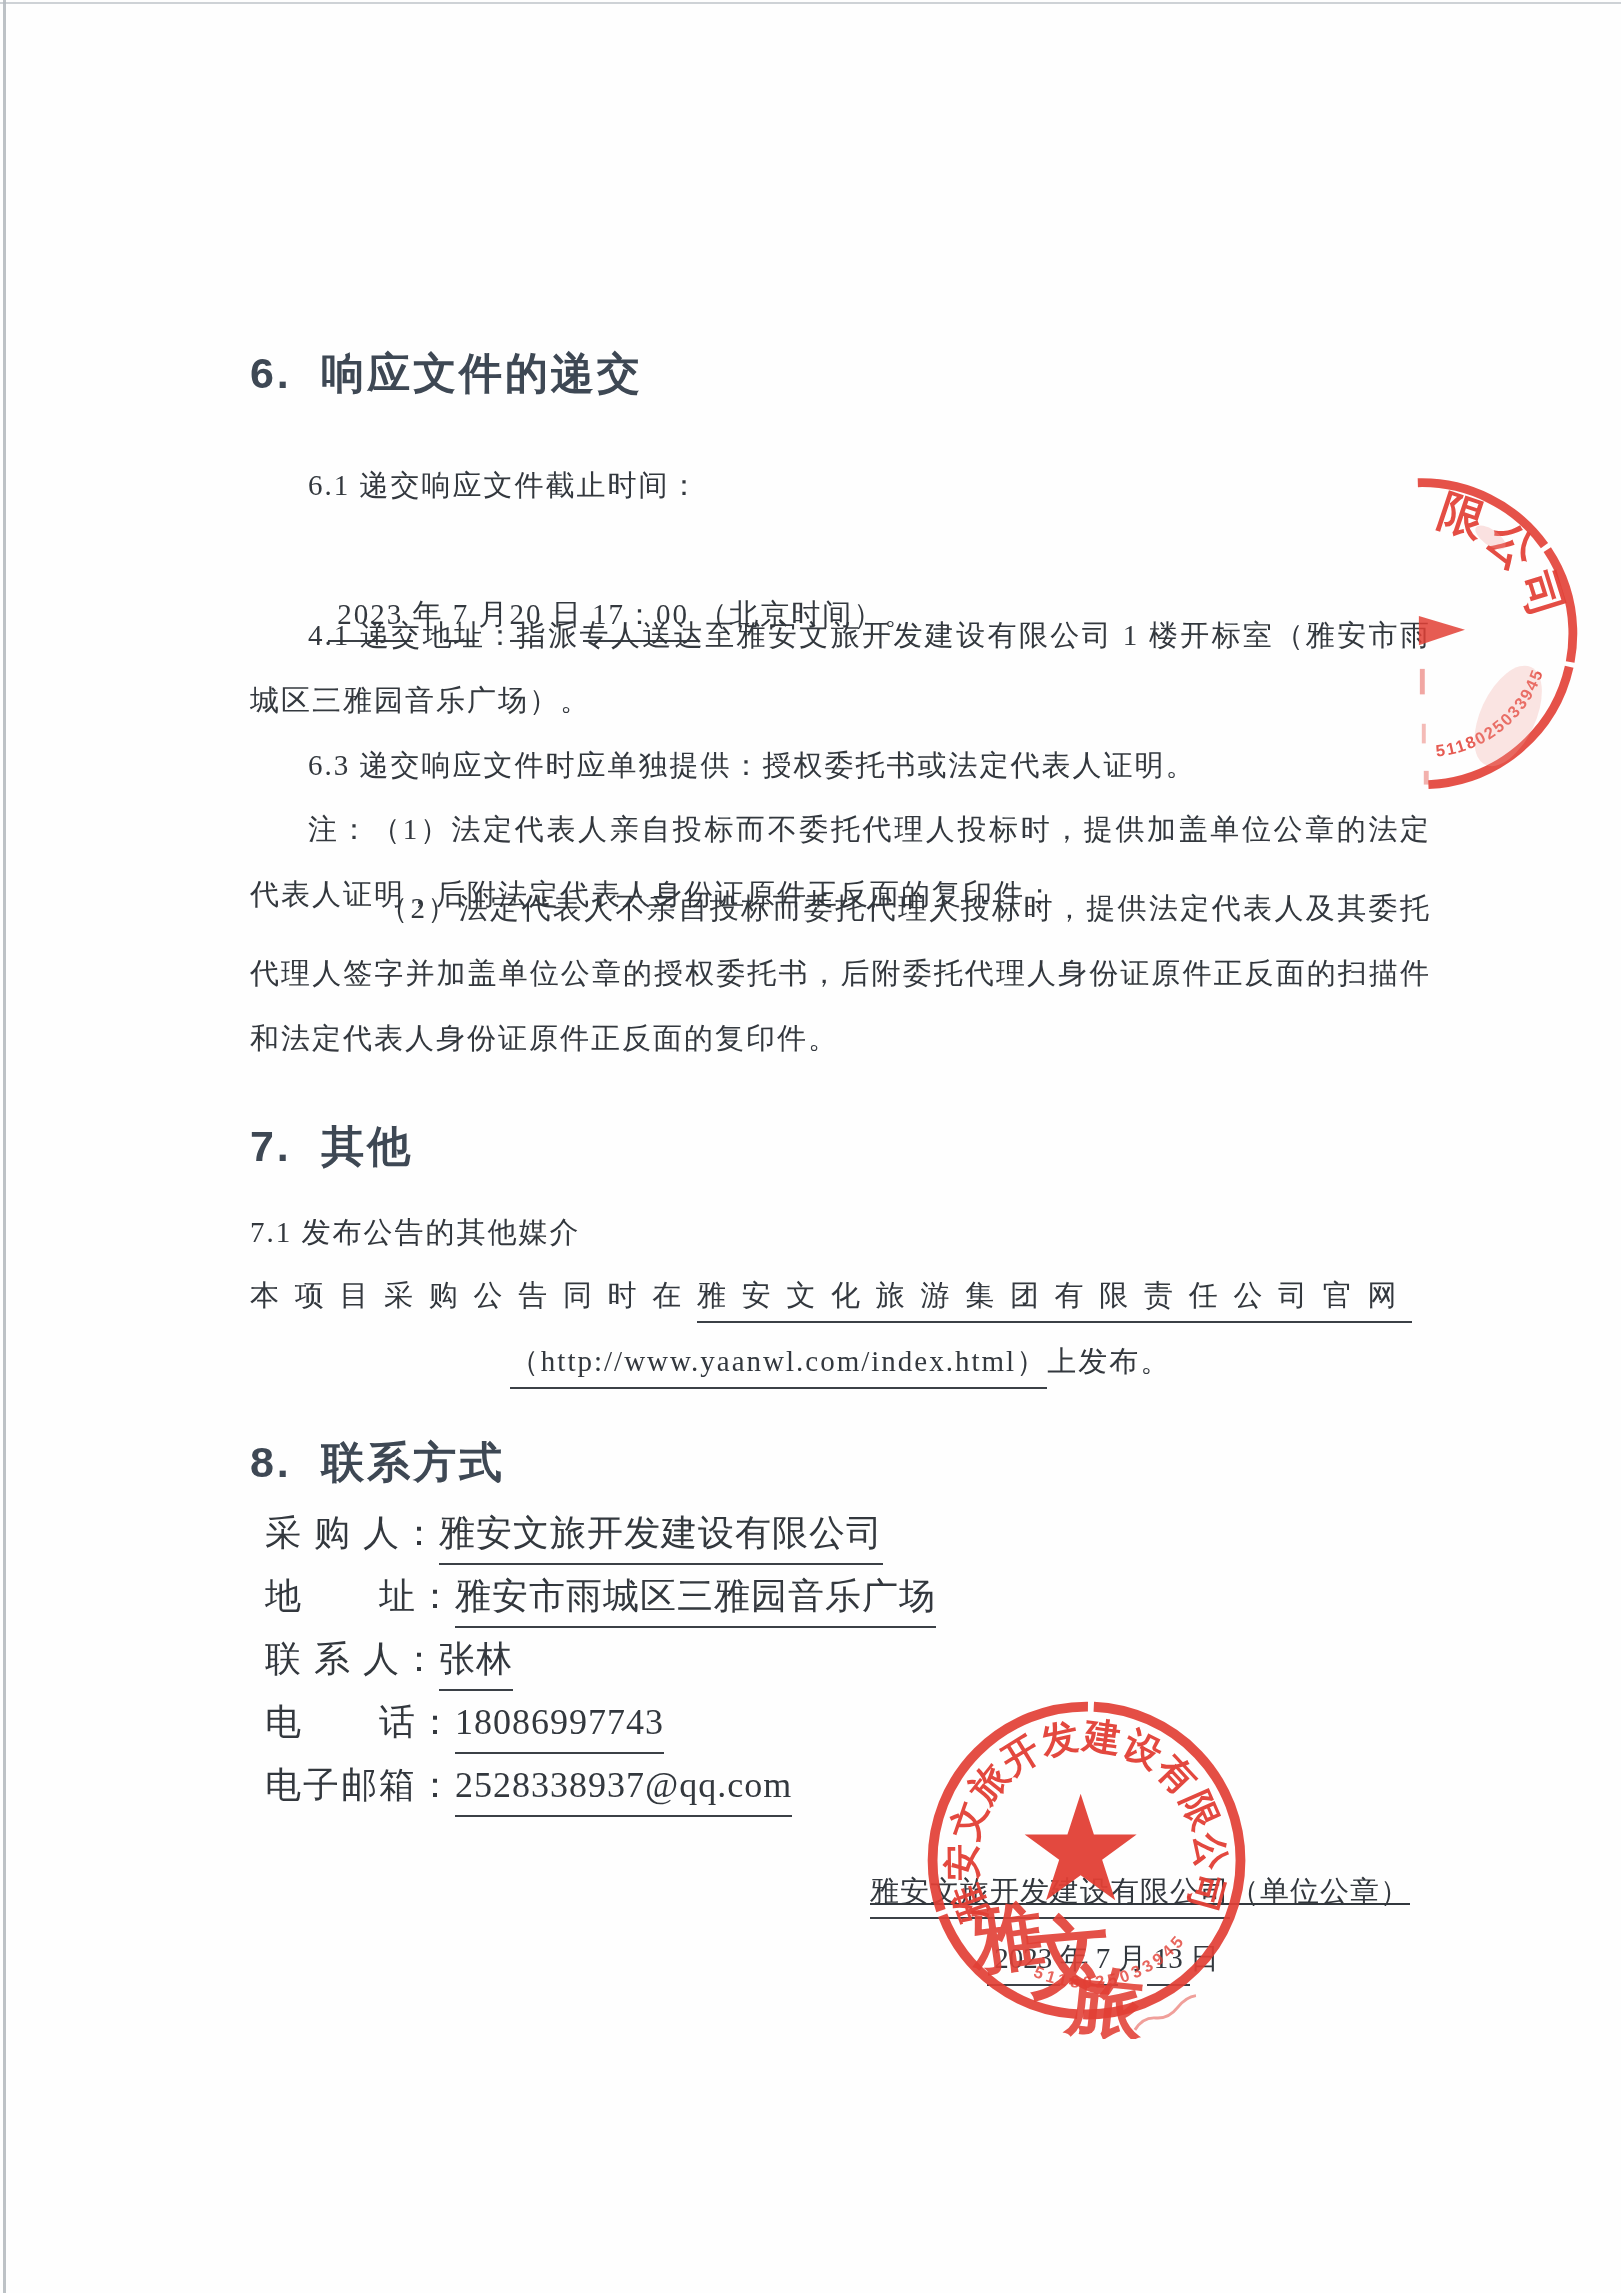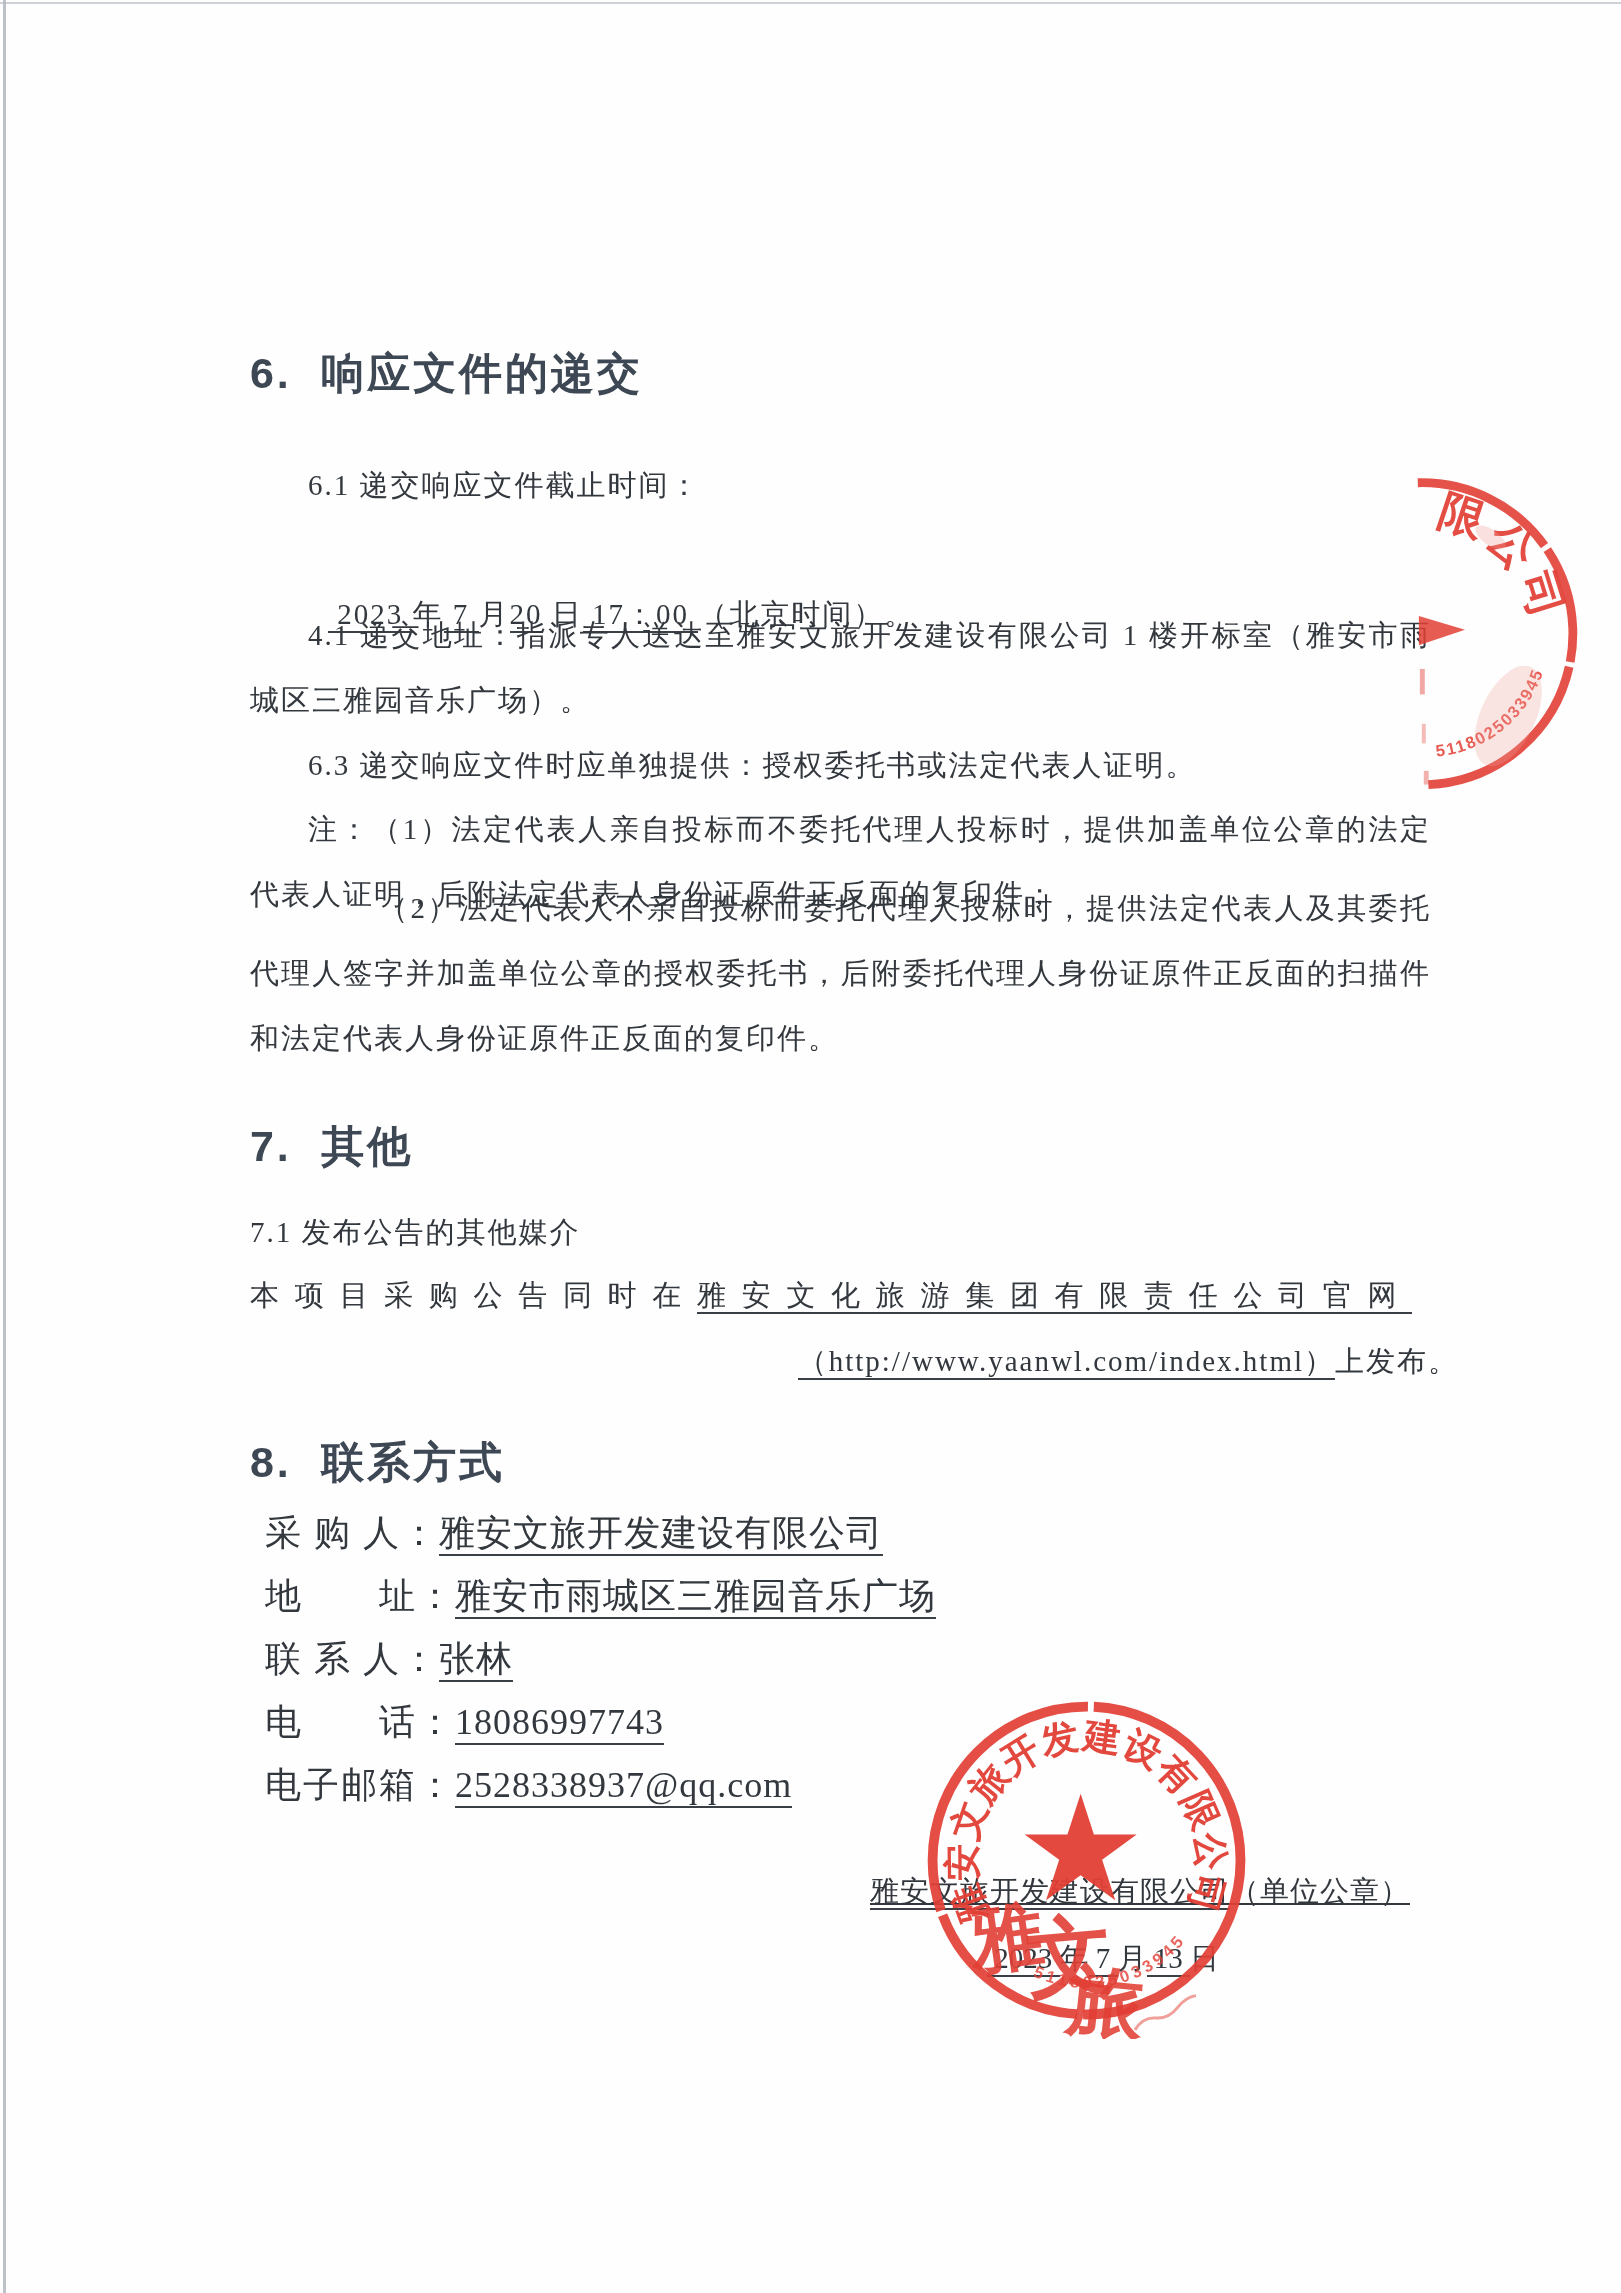--- a/index.html
+++ b/index.html
@@ -16,25 +16,25 @@
 
   .tx{position:absolute;left:250px;width:1181px;font-size:29px;line-height:65px;letter-spacing:2px;text-align:justify;}
   .ind2{text-indent:58px;}
   .ind4{text-indent:129px;}
   .head{
     position:absolute;left:250px;
     font-family:"Liberation Sans", sans-serif;
     font-weight:700;font-size:43px;line-height:53px;
     color:#3e4854;letter-spacing:2.9px;white-space:pre;
   }
-  .u{border-bottom:2px solid #3b4046;padding-bottom:1px;}
+  .u{border-bottom:2px solid #3b4046;padding-bottom:10px;}
   .pre{white-space:pre;}
 
   .media1{letter-spacing:15.7px;white-space:nowrap;text-align:left;}
-  .media2{letter-spacing:2px;text-align:right;margin-left:28px;}
+  .media2{letter-spacing:2px;text-align:center;}
 
   .contacts{position:absolute;left:265px;top:1509px;width:882px;font-size:36px;letter-spacing:1px;}
   .crow{height:63px;}
   .clabel{white-space:pre;letter-spacing:2px;}
 
   .signline{position:absolute;left:870px;top:1874px;font-size:29px;line-height:35px;letter-spacing:1px;white-space:nowrap;text-decoration:underline;}
   .signdate{position:absolute;left:987px;top:1941px;font-size:29px;line-height:35px;white-space:nowrap;}
 
   .seal{position:absolute;pointer-events:none;}
   .seal text{font-family:"Liberation Sans", sans-serif;}

